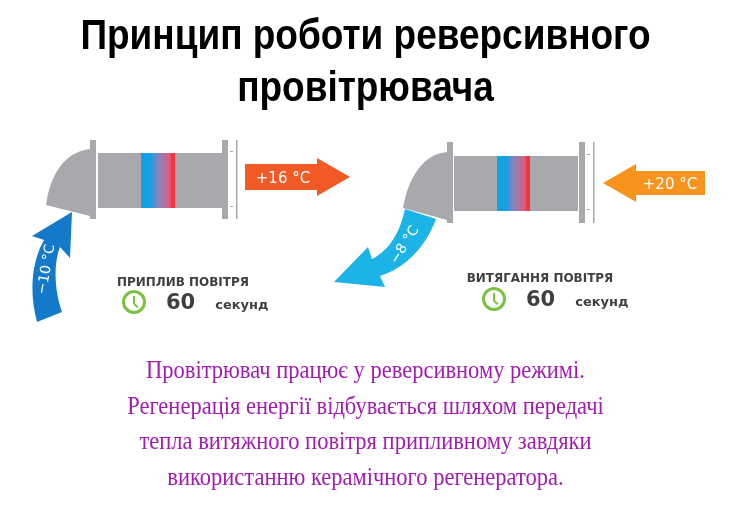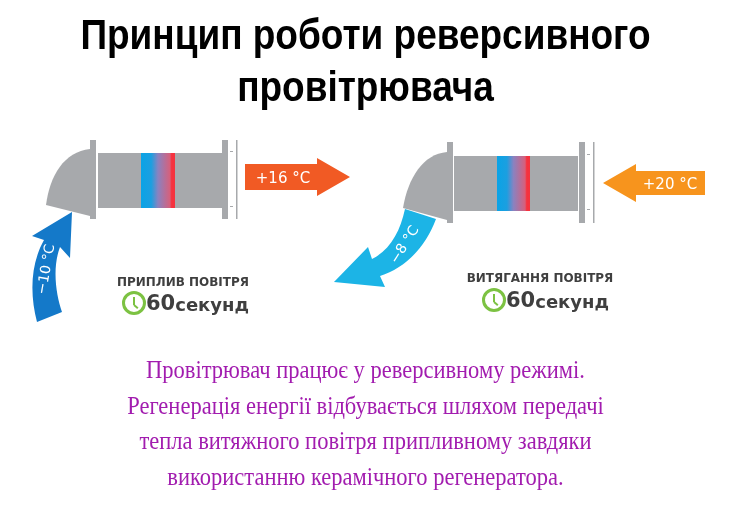--- a/index.html
+++ b/index.html
@@ -10,25 +10,25 @@
     line-height:52px; color:#000; letter-spacing:0px;
     transform:scaleX(0.86); transform-origin:center top;
   }
   svg.diagram { position:absolute; left:0; top:0; }
   .label {
     position:absolute; font-family:"DejaVu Sans", sans-serif; font-weight:bold;
     font-size:13px; color:#3f3f3f; text-align:center; white-space:nowrap;
     transform:scaleX(0.92);
   }
   .timer {
-    position:absolute; display:flex; align-items:center; gap:0;
+    position:absolute; display:flex; align-items:center; gap:20px;
     font-family:"DejaVu Sans", sans-serif; font-weight:bold; color:#3f3f3f; white-space:nowrap;
   }
   .timer .num { font-size:21px; }
-  .timer .unit { font-size:18px; margin-top:4px; }
+  .timer .unit { font-size:13px; margin-top:4px; }
   .clock { width:18px; height:18px; border:3px solid #7cc242; border-radius:50%; position:relative; box-sizing:content-box; }
   .clock::before { content:""; position:absolute; left:8px; top:3px; width:2px; height:8px; background:#7cc242; }
   .clock::after { content:""; position:absolute; left:9px; top:10px; width:5px; height:2px; background:#7cc242; transform:rotate(40deg); transform-origin:left center; }
   .body-text {
     position:absolute; left:0; top:352px; width:731px; text-align:center;
     font-family:"Liberation Serif", serif; font-size:25px; line-height:35.5px; color:#a21caf;
   }
   .body-text div { transform:scaleX(0.9); }
   .svgtext { font-family:"DejaVu Sans", sans-serif; fill:#fff; }
 </style>

